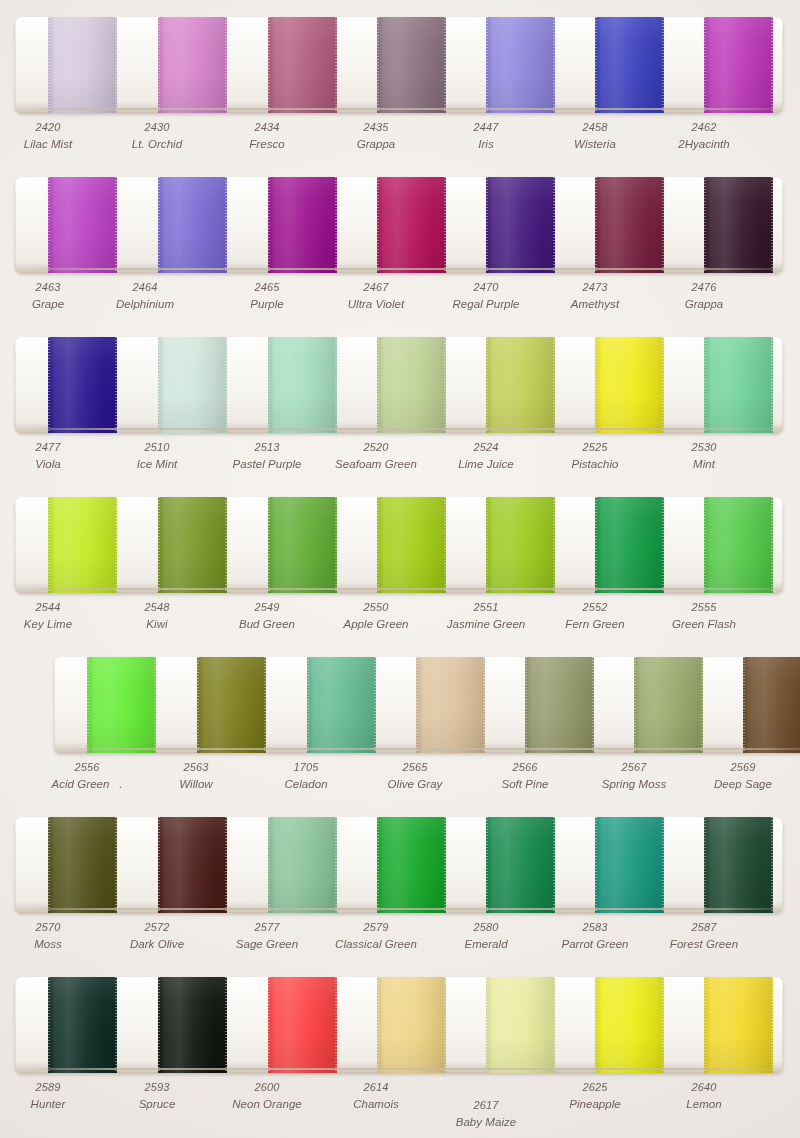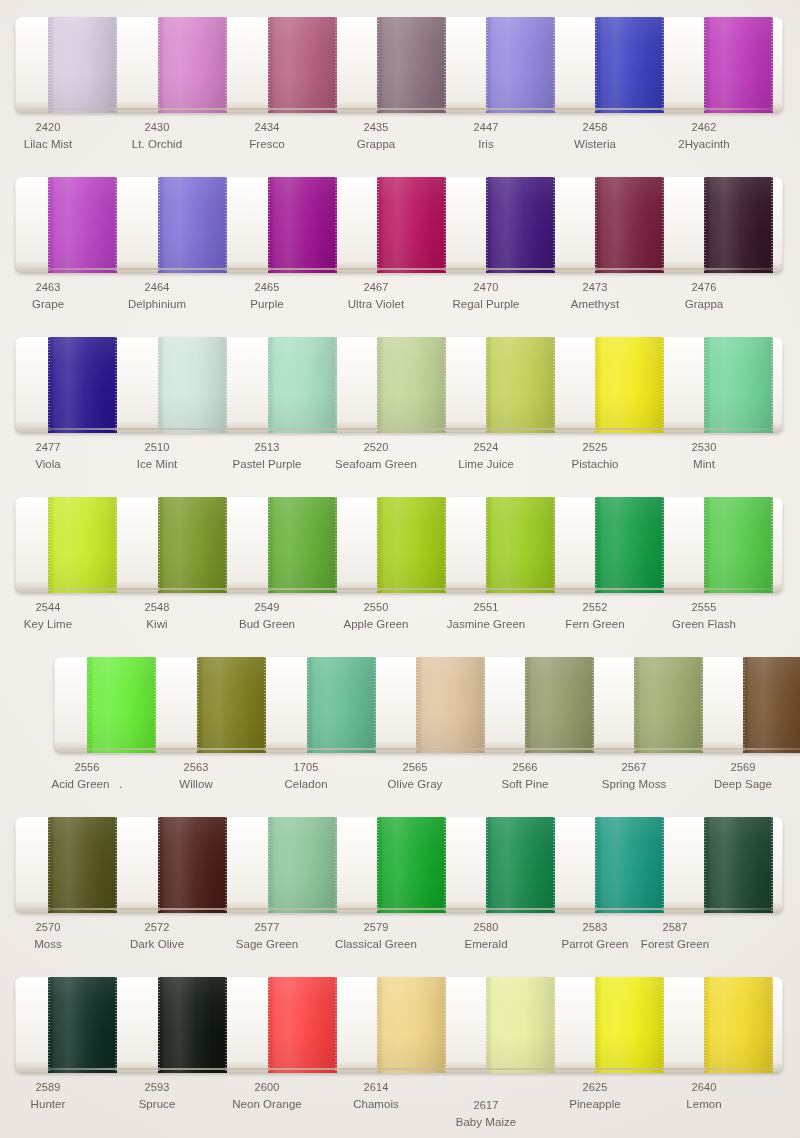--- a/index.html
+++ b/index.html
@@ -26,20 +26,21 @@
   .sheet {
     position: absolute;
     inset: 0;
     padding: 0;
   }
   .row {
     position: absolute;
     left: 0;
     width: 652px;
     height: 160px;
+    font-style: italic;
   }
   
   .card {
     position: absolute;
     left: 15px;
     top: 17px;
     width: 768px;
     height: 96px;
     border-radius: 7px;
     background:
@@ -278,21 +279,21 @@
             <div class="edge-l"></div>
             <div class="edge-r"></div>
           </div>
         </div>
       </div>
       <div class="labels">
         <div class="label" style="left: -21px;">
           <span class="code">2463</span>
           <span class="nm">Grape</span>
         </div>
-        <div class="label" style="left: 88px;">
+        <div class="label" style="left: 76px;">
           <span class="code">2464</span>
           <span class="nm">Delphinium</span>
         </div>
         <div class="label" style="left: 198px;">
           <span class="code">2465</span>
           <span class="nm">Purple</span>
         </div>
         <div class="label" style="left: 307px;">
           <span class="code">2467</span>
           <span class="nm">Ultra Violet</span>
@@ -602,21 +603,21 @@
           <span class="nm">Classical Green</span>
         </div>
         <div class="label" style="left: 417px;">
           <span class="code">2580</span>
           <span class="nm">Emerald</span>
         </div>
         <div class="label" style="left: 526px;">
           <span class="code">2583</span>
           <span class="nm">Parrot Green</span>
         </div>
-        <div class="label" style="left: 606px;">
+        <div class="label" style="left: 635px;">
           <span class="code">2587</span>
           <span class="nm">Forest Green</span>
         </div>
       </div>
     </div>
     <div class="row" style="top: 960px;">
       <div class="card">
         <div class="swatch" style="left: 33px;">
           <div class="fill" title="Hunter" style="background-color: rgb(14, 45, 37);">
             <div class="edge-l"></div>

